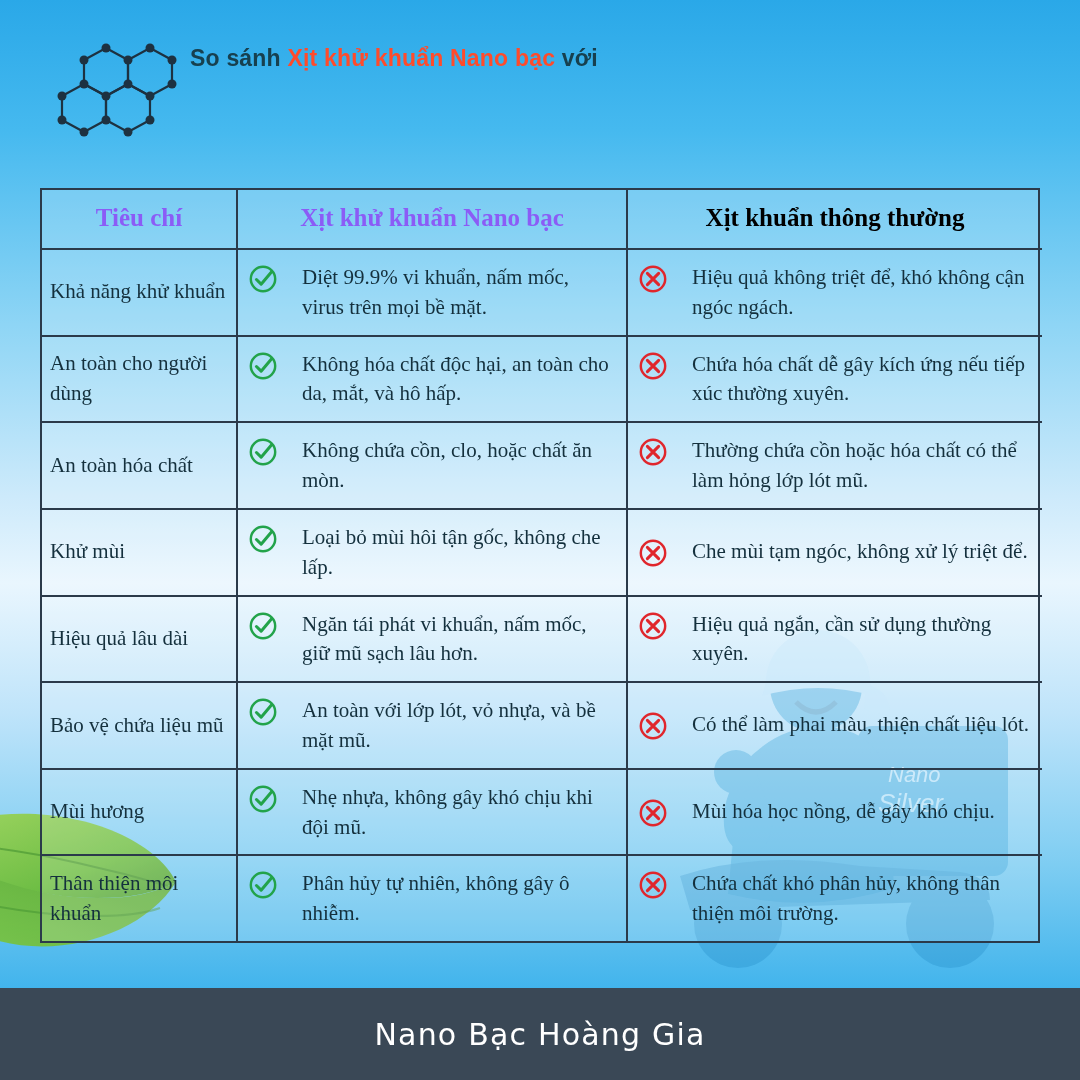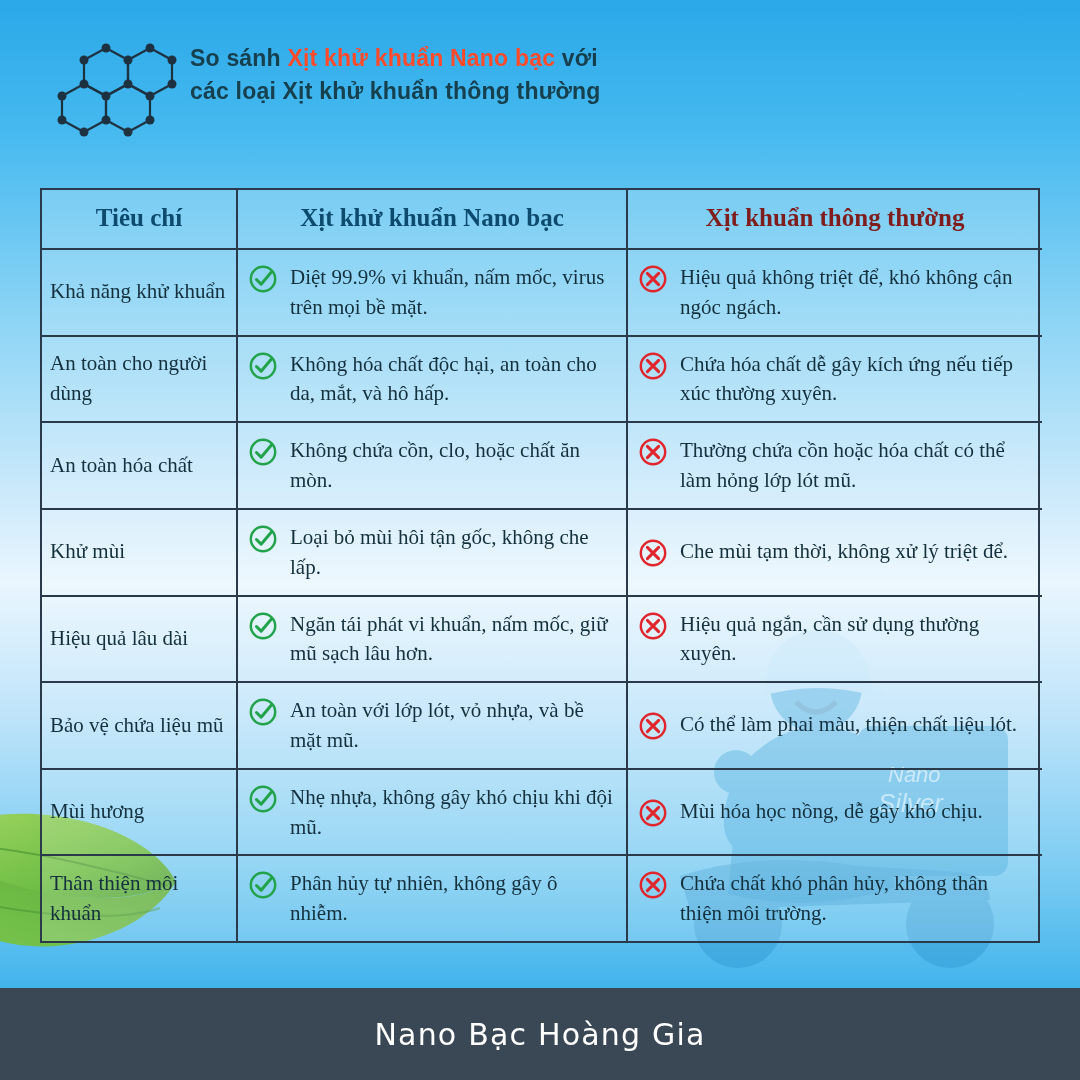--- a/index.html
+++ b/index.html
@@ -75,42 +75,42 @@
   col.c1 { width: 195px; }
   col.c2 { width: 390px; }
   col.c3 { width: 415px; }
 
   thead th {
     border-bottom: 2px solid #2b3a4a;
     padding: 14px 8px 16px;
     font-family: "Liberation Serif", serif;
     font-size: 25px;
     font-weight: bold;
-    color: #0c4a6e;
+    color: #8b5cf6;
     text-align: center;
     vertical-align: middle;
   }
   thead th.red { color: #ef2b2b; }
   thead th + th { border-left: 2px solid #2b3a4a; }
 
   tbody td {
     border-top: 2px solid #2b3a4a;
     padding: 12px 10px;
     font-family: "Liberation Serif", serif;
     font-size: 21px;
     line-height: 1.42;
     color: #14303d;
     vertical-align: middle;
   }
   tbody td + td { border-left: 2px solid #2b3a4a; }
   tbody tr:first-child td { border-top: none; }
 
   td.crit { padding-left: 8px; }
 
-  .cellflex { display: flex; align-items: flex-start; gap: 12px; }
+  .cellflex { display: flex; align-items: flex-start; gap: 24px; }
   .cellflex .txt { flex: 1; padding-top: 1px; }
 
   .ic { flex: 0 0 auto; width: 30px; height: 30px; margin-top: 2px; }
 
   
   .footer {
     position: absolute;
     left: 0; right: 0; bottom: 0;
     height: 92px;
     background: #3a4856;
@@ -202,36 +202,35 @@
     <g fill="#e8f6ff" opacity=".9" font-family="Liberation Sans, sans-serif" font-style="italic">
       <text x="268" y="224" font-size="22">Nano</text>
       <text x="258" y="254" font-size="26">Silver</text>
     </g>
   </svg>
 </div>
 
 <div class="header">
   <h1>
     <span>So sánh </span><span class="hl" style="color: rgb(255, 75, 43);">Xịt khử khuẩn Nano bạc</span><span> với</span><br>
-    <span>các loại Xịt khử khuẩn thông thường</span>
   </h1>
 </div>
 
 <div class="table-wrap">
   <table>
     <colgroup>
         <col class="c1">
         <col class="c2">
         <col class="c3">
       </colgroup>
     <thead>
       <tr>
         <th>Tiêu chí</th>
         <th>Xịt khử khuẩn Nano bạc</th>
-        <th class="red" style="color: #7f1d1d;">Xịt khuẩn thông thường</th>
+        <th class="red" style="color: #000000;">Xịt khuẩn thông thường</th>
       </tr>
     </thead>
     <tbody id="tbody">
         <tr>
           <td class="crit"><span>Khả năng khử khuẩn</span></td>
           <td>
             <div class="cellflex">
               <svg class="ic" viewBox="0 0 32 32">
                 <circle cx="16" cy="16" r="13" fill="none" stroke="#22a34a" stroke-width="2.6"></circle>
                 <path d="M9 16.5 L14 21.5 L25 8.5" fill="none" stroke="#22a34a" stroke-width="3.2" stroke-linecap="round" stroke-linejoin="round"></path>
@@ -301,21 +300,21 @@
               </svg>
               <span class="txt">Loại bỏ mùi hôi tận gốc, không che lấp.</span>
             </div>
           </td>
           <td>
             <div class="cellflex">
               <svg class="ic" viewBox="0 0 32 32">
                 <circle cx="16" cy="16" r="13" fill="none" stroke="#e0262c" stroke-width="2.6"></circle>
                 <path d="M10 10 L22 22 M22 10 L10 22" fill="none" stroke="#e0262c" stroke-width="3.2" stroke-linecap="round"></path>
               </svg>
-              <span class="txt">Che mùi tạm thời, không xử lý triệt để.</span>
+              <span class="txt">Che mùi tạm ngóc, không xử lý triệt để.</span>
             </div>
           </td>
         </tr>
         <tr>
           <td class="crit"><span>Hiệu quả lâu dài</span></td>
           <td>
             <div class="cellflex">
               <svg class="ic" viewBox="0 0 32 32">
                 <circle cx="16" cy="16" r="13" fill="none" stroke="#22a34a" stroke-width="2.6"></circle>
                 <path d="M9 16.5 L14 21.5 L25 8.5" fill="none" stroke="#22a34a" stroke-width="3.2" stroke-linecap="round" stroke-linejoin="round"></path>

